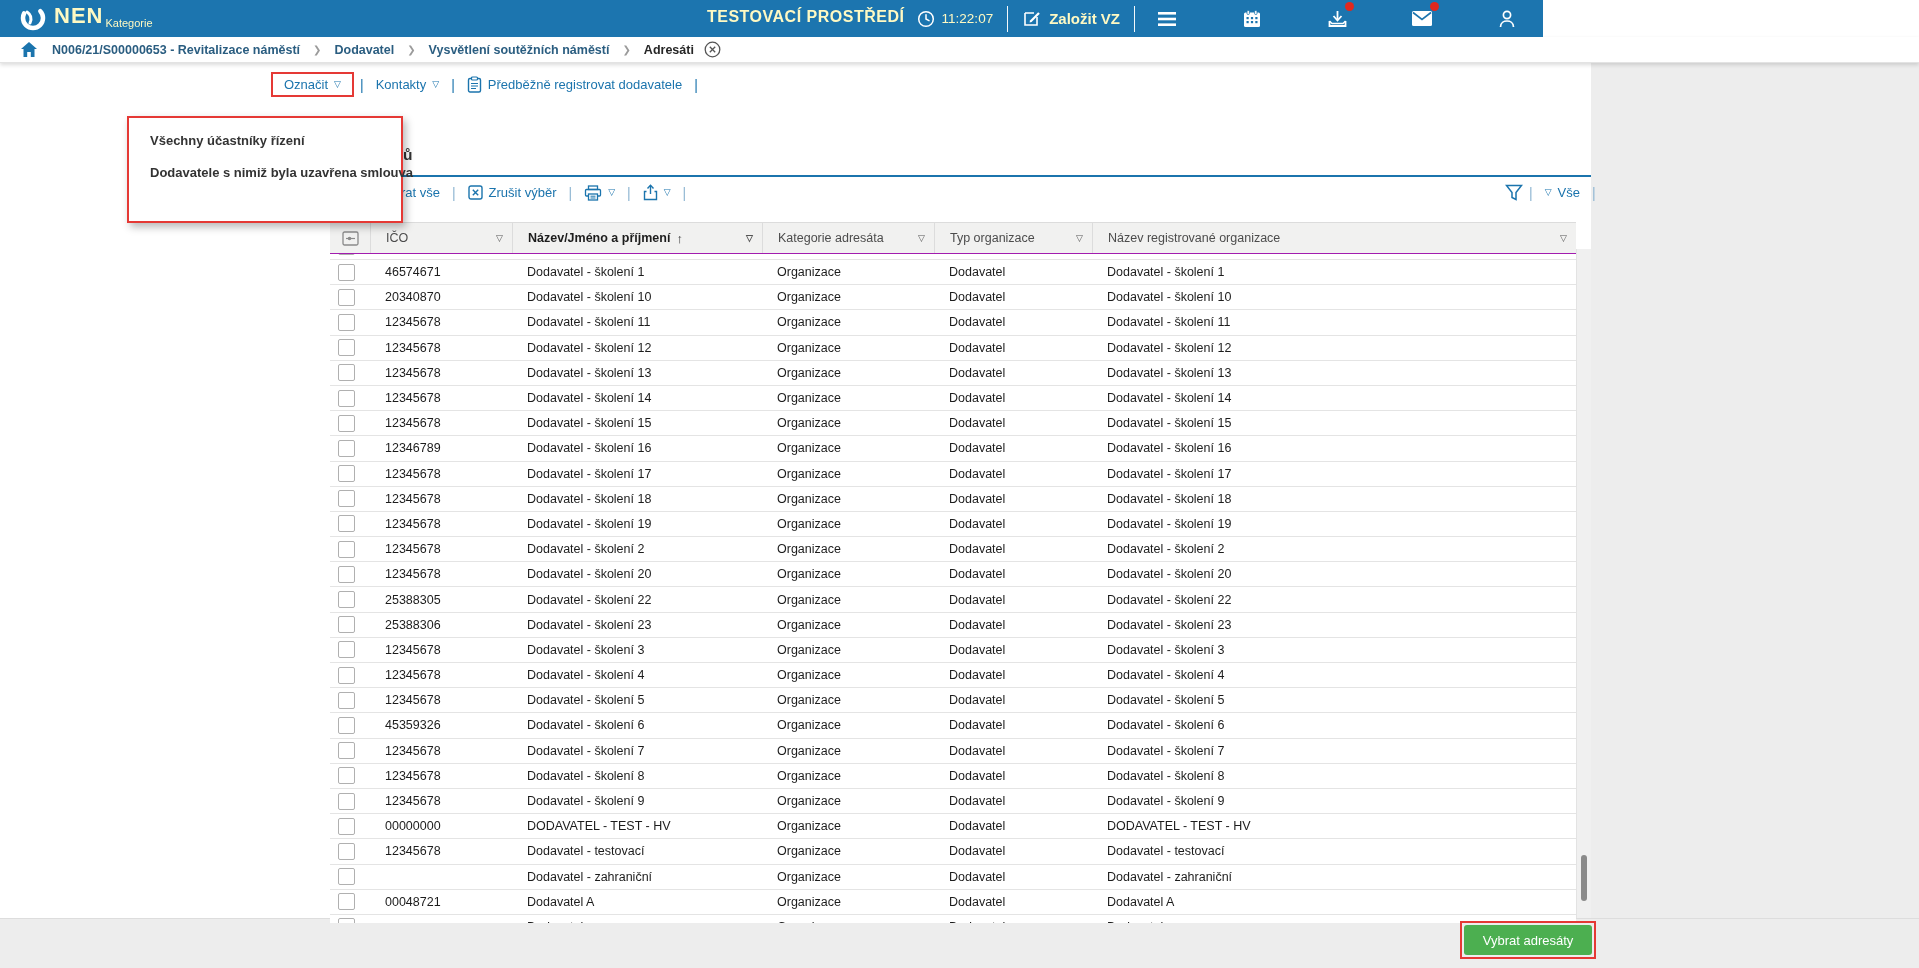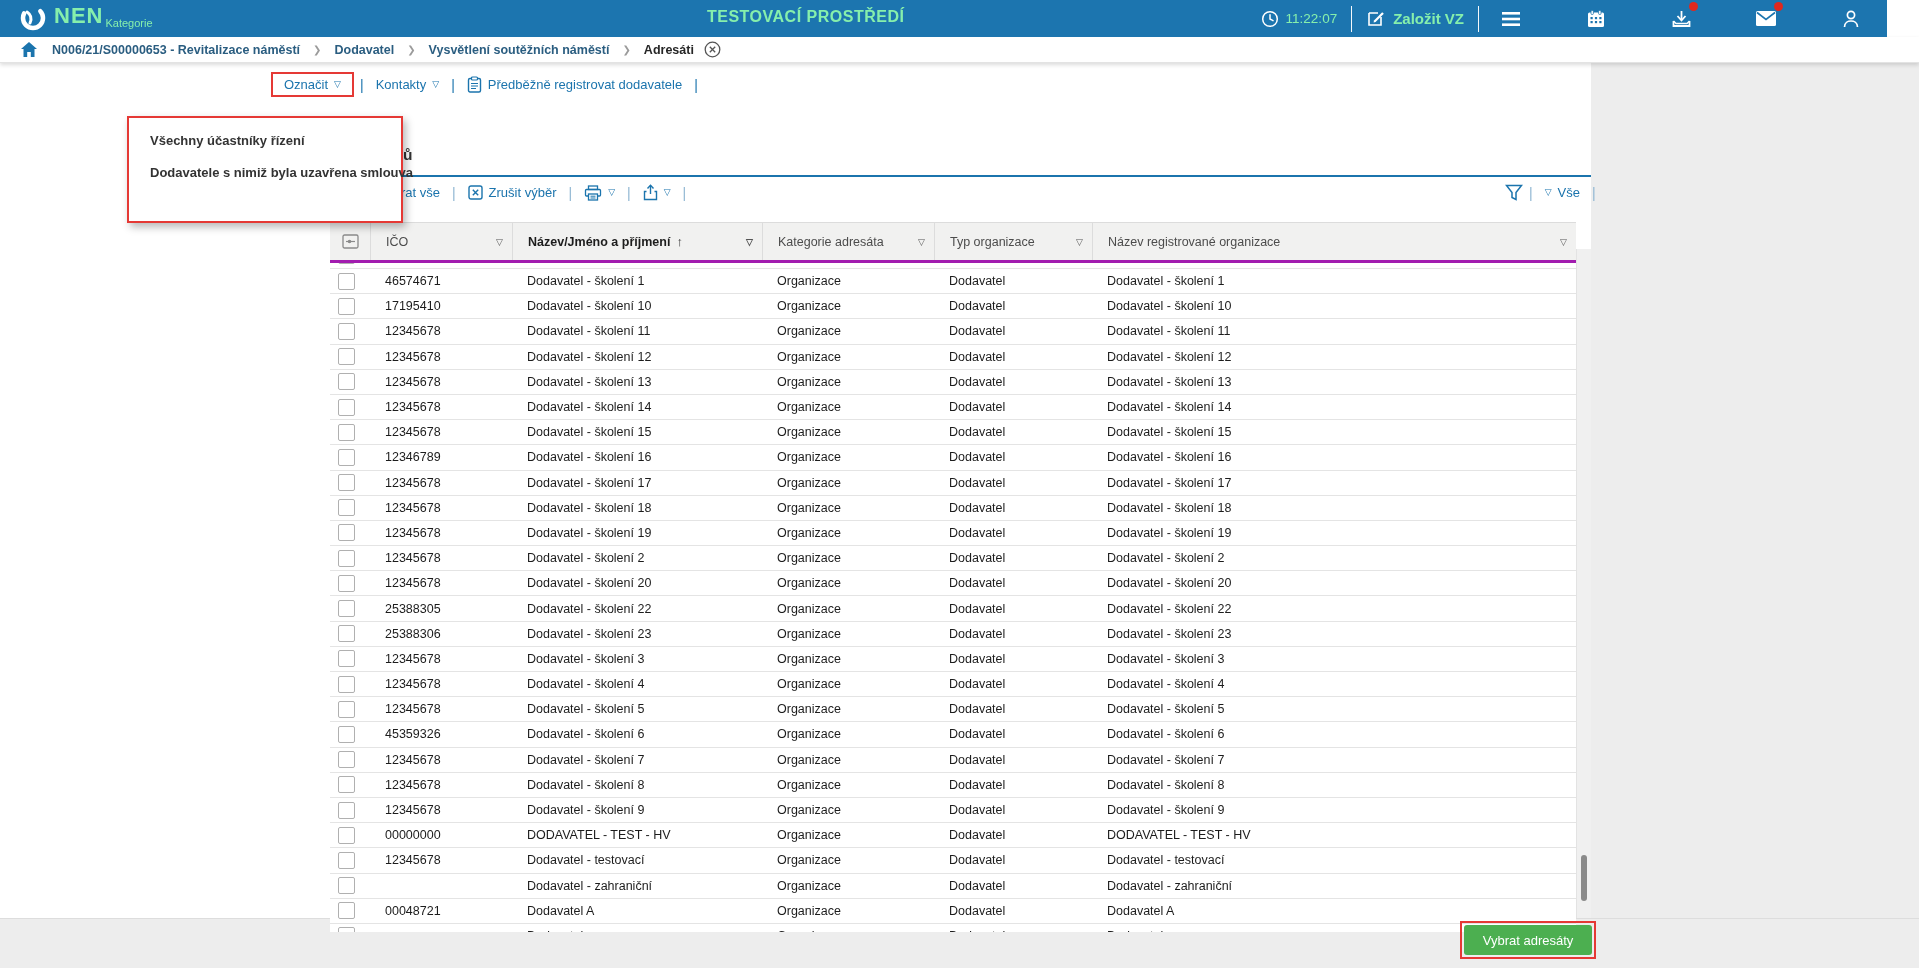--- a/index.html
+++ b/index.html
@@ -2,21 +2,21 @@
 <html><head>
 <meta charset="utf-8">
 <style>
   html,body{margin:0;padding:0}
   body{
     width:1919px;height:968px;position:relative;overflow:hidden;
     font-family:"Liberation Sans",sans-serif;background:#fff;
     -webkit-font-smoothing:antialiased;
   }
   
-  .topbar{position:absolute;left:0;top:0;width:1887px;height:37px;background:#1c75af;color:#86efac;z-index:40}
+  .topbar{position:absolute;left:0;top:0;width:1543px;height:37px;background:#1c75af;color:#fef9c3;z-index:40}
   .brand{position:absolute;left:18px;top:3px;display:flex;align-items:flex-start}
   .brand-name{font-size:22px;font-weight:bold;letter-spacing:1px;line-height:26px;margin-left:6px}
   .brand-sub{font-size:11px;margin-top:14px;margin-left:2px}
   .env-title{position:absolute;left:707px;top:8px;font-size:16px;font-weight:bold;letter-spacing:.5px}
   .top-right{position:absolute;right:0;top:0;height:37px;display:flex;align-items:center;padding-right:24px}
   .top-sep{width:1px;height:26px;background:rgba(255,255,255,.95);margin:0 14px}
   .clock-wrap{display:flex;align-items:center;gap:7px;font-size:13.5px}
   .newvz{display:flex;align-items:center;gap:8px;font-size:15px;font-weight:bold;cursor:pointer}
   .tb-icon{position:relative;display:flex;align-items:center;justify-content:center;width:24px;height:24px;margin:0 30px 0 31px;cursor:pointer}
   .tb-icon.first{margin-left:6px}
@@ -45,21 +45,21 @@
   .dd-item{height:32px;line-height:32px;padding-left:21px;font-size:13px;font-weight:bold;color:#333;cursor:pointer;white-space:nowrap}
   
   .section-title{position:absolute;left:285px;top:146px;font-size:15.5px;font-weight:bold;color:#333;z-index:5}
   .title-underline{position:absolute;left:285px;top:175px;width:1306px;border-top:2px solid #1b74ad;z-index:5}
   .toolbar2{position:absolute;left:352px;top:184px;display:flex;align-items:center;color:#1b74ad;font-size:13px;z-index:5}
   .t2-item{display:flex;align-items:center;gap:6px;margin:0 6px;cursor:pointer;white-space:nowrap}
   .t2-sep{color:#8fb6d2;margin:0 6px;font-size:14px}
   .toolbar2-right{position:absolute;left:1505px;top:184px;display:flex;align-items:center;color:#1b74ad;font-size:13px;z-index:5}
   
   .table{position:absolute;left:330px;top:222px;width:1246px;z-index:4}
-  .thead{display:flex;height:41px;background:#f1f1f0;border-top:1px solid #dcdcdc;border-bottom:3px solid #a21caf;align-items:center;box-sizing:border-box}
+  .thead{display:flex;height:32px;background:#f1f1f0;border-top:1px solid #dcdcdc;border-bottom:1px solid #a21caf;align-items:center;box-sizing:border-box}
   .th{display:flex;align-items:center;height:100%;box-sizing:border-box;border-left:1px solid #dcdcdc;padding-left:15px;font-size:12.5px;color:#4c4c4c;overflow:hidden}
   .th.first{border-left:none;padding-left:0;justify-content:center}
   .th.sorted{font-weight:bold;color:#1d1d1d}
   .sort-arrow{margin-left:6px;font-size:13px;color:#333}
   .filter-caret{margin-left:auto;margin-right:9px;font-size:9px;color:#555}
   .tbody{height:669px;overflow:hidden;position:relative}
   .row{display:flex;align-items:center;height:25.2px;border-bottom:1px solid #e4e4e4;box-sizing:border-box;font-size:12.5px;color:#1c1c1c;background:#fff}
   .row.partial-top{margin-top:-19.2px}
   .cell{box-sizing:border-box;padding-left:15px;white-space:nowrap;overflow:hidden}
   .cb-cell{display:flex;align-items:center;box-sizing:border-box}
@@ -325,21 +325,21 @@
         <div class="cell" style="width: 142px;">46574671</div>
         <div class="cell" style="width: 250px;">Dodavatel - školení 1</div>
         <div class="cell" style="width: 172px;">Organizace</div>
         <div class="cell" style="width: 158px;">Dodavatel</div>
         <div class="cell" style="width: 484px;">Dodavatel - školení 1</div>
       </div>
       <div class="row">
         <div class="cb-cell" style="width: 40px;">
           <div class="cb"></div>
         </div>
-        <div class="cell" style="width: 142px;">17195410</div>
+        <div class="cell" style="width: 142px;">20340870</div>
         <div class="cell" style="width: 250px;">Dodavatel - školení 10</div>
         <div class="cell" style="width: 172px;">Organizace</div>
         <div class="cell" style="width: 158px;">Dodavatel</div>
         <div class="cell" style="width: 484px;">Dodavatel - školení 10</div>
       </div>
       <div class="row">
         <div class="cb-cell" style="width: 40px;">
           <div class="cb"></div>
         </div>
         <div class="cell" style="width: 142px;">12345678</div>

